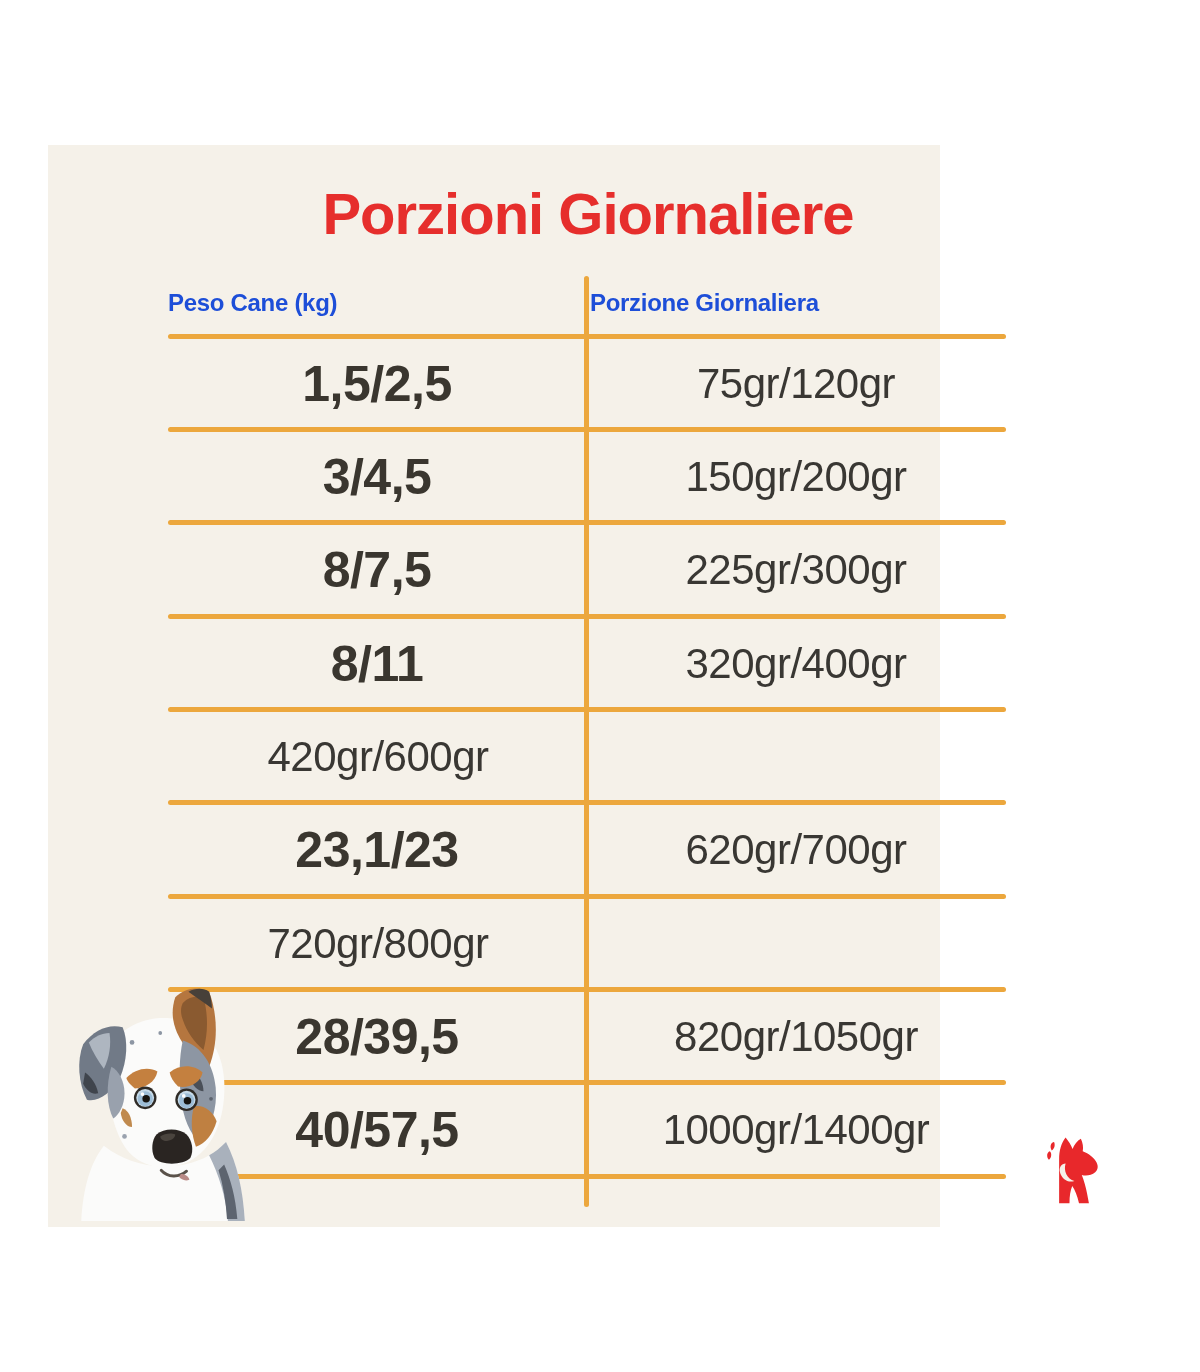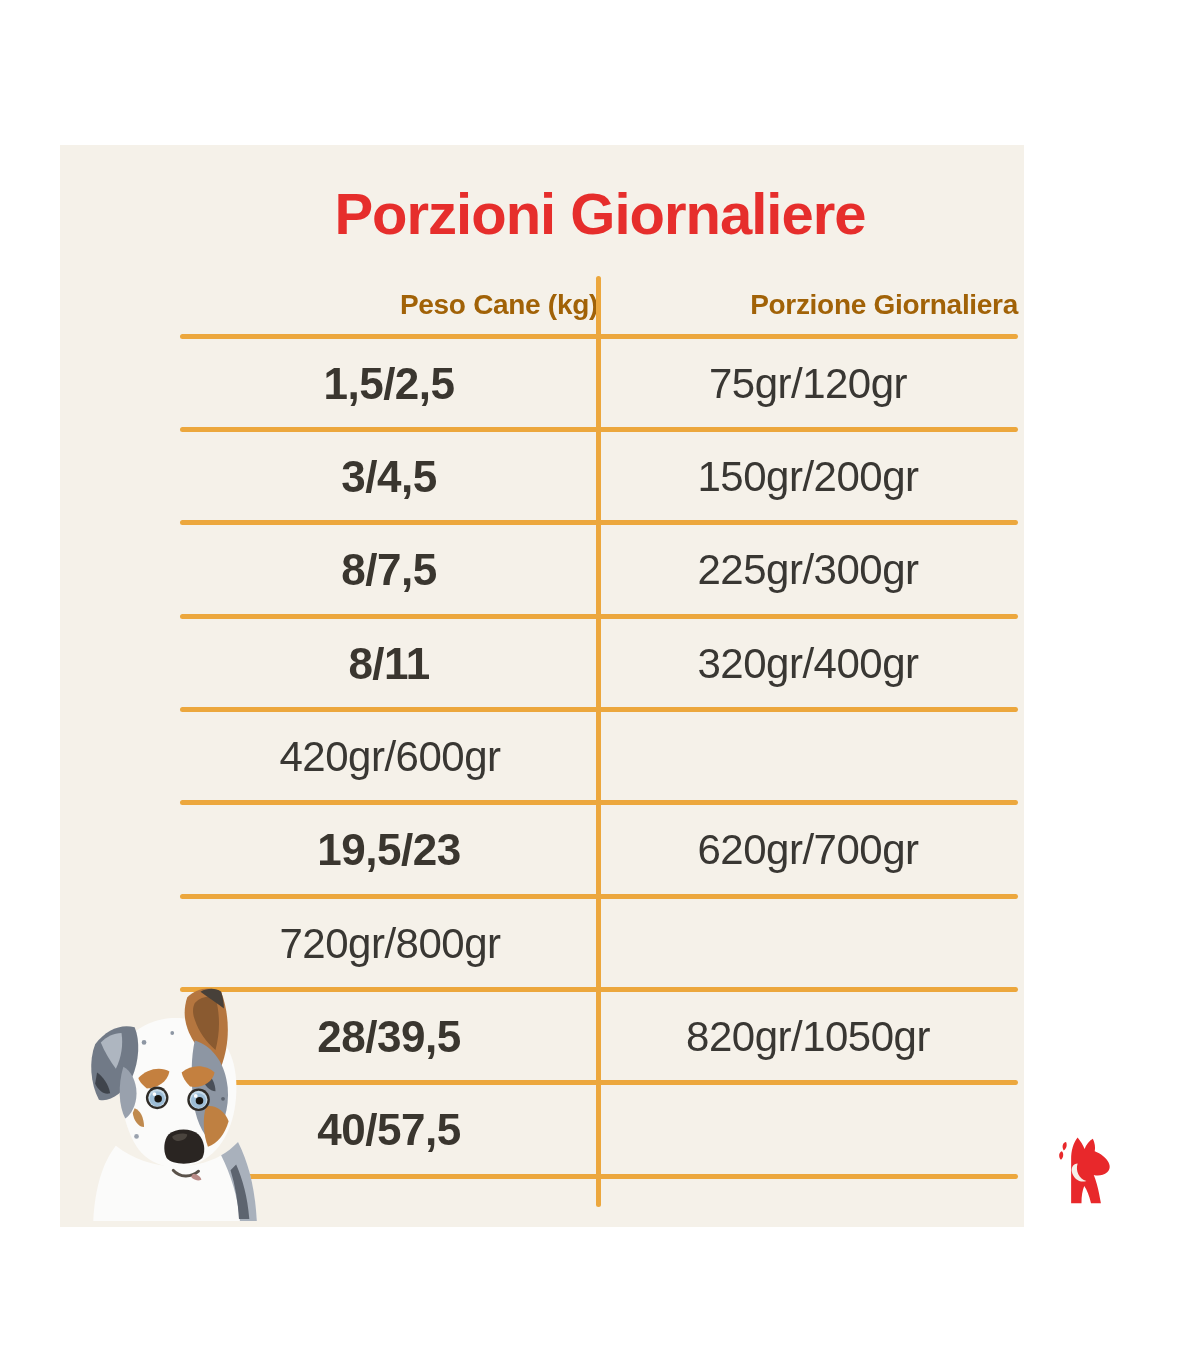--- a/index.html
+++ b/index.html
@@ -5,40 +5,40 @@
   html,body{margin:0;padding:0;}
   body{
     width:1200px;height:1372px;
     background:#ffffff;
     font-family:"Liberation Sans", sans-serif;
     position:relative;
     overflow:hidden;
   }
   .card{
     position:absolute;
-    left:60px; top:145px;
-    width:964px; height:1082px;
+    left:48px; top:145px;
+    width:892px; height:1082px;
     background:#f5f1e9;
   }
   .title{
     position:absolute;
     left:0; top:35px; width:1080px;
     text-align:center;
     font-size:58px;
     font-weight:800;
     letter-spacing:-1px;
     color:#e62e2c;
   }
   .col-header{
     position:absolute;
     top:144px;
-    font-size:28px;
+    font-size:24px;
     font-weight:800;
-    color:#a16207;
-    text-align:right;
+    color:#1d4ed8;
+    text-align:left;
     letter-spacing:-0.3px;
   }
   .col-header.left{ left:120px; width:418px; }
   .col-header.right{ left:542px; width:416px; }
   .vline{
     position:absolute;
     left:536px; top:131px;
     width:5px; height:931px;
     background:#eca73d;
     border-radius:3px;
@@ -57,21 +57,21 @@
     display:flex;
   }
   .cell{
     display:flex;
     align-items:center;
     justify-content:center;
     color:#3a362f;
   }
   .cell.peso{
     width:418px;
-    font-size:44px;
+    font-size:50px;
     font-weight:700;
     letter-spacing:-0.5px;
   }
   .cell.porzione{
     width:420px;
     font-size:42px;
     font-weight:400;
     letter-spacing:-0.5px;
     color:#393733;
   }
@@ -121,32 +121,33 @@
     <div class="cell porzione">225gr/300gr</div>
   </div>
   <div class="row" style="top:472px">
     <div class="cell peso">8/11</div>
     <div class="cell porzione">320gr/400gr</div>
   </div>
   <div class="row" style="top:565px">
     <div class="cell porzione">420gr/600gr</div>
   </div>
   <div class="row" style="top:658px">
-    <div class="cell peso">19,5/23</div>
+    <div class="cell peso">23,1/23</div>
     <div class="cell porzione">620gr/700gr</div>
   </div>
   <div class="row" style="top:752px">
     <div class="cell porzione">720gr/800gr</div>
   </div>
   <div class="row" style="top:845px">
     <div class="cell peso">28/39,5</div>
     <div class="cell porzione">820gr/1050gr</div>
   </div>
   <div class="row" style="top:938px">
     <div class="cell peso">40/57,5</div>
+    <div class="cell porzione">1000gr/1400gr</div>
   </div>
 
   <svg class="dog-photo" viewBox="0 0 200 250">
 
     <path d="M12,250 C14,214 22,188 36,170 C54,184 76,192 100,192 C128,192 152,182 166,166 C178,190 184,218 186,250 Z" fill="#fbfbfa"></path>
     <path d="M148,180 C158,200 166,224 168,250 L186,250 C184,216 178,190 166,166 C160,172 154,177 148,180 Z" fill="#a9b1bc"></path>
     <path d="M158,196 C163,212 166,230 167,248 L178,248 C176,224 171,206 164,190 Z" fill="#5d646f"></path>
 
     <path d="M48,58 C62,38 92,30 116,36 C146,44 162,68 164,100 C166,134 156,168 131,184 C108,198 80,195 63,177 C46,158 38,118 42,88 C44,76 45,66 48,58 Z" fill="#fbfbfa"></path>
 

